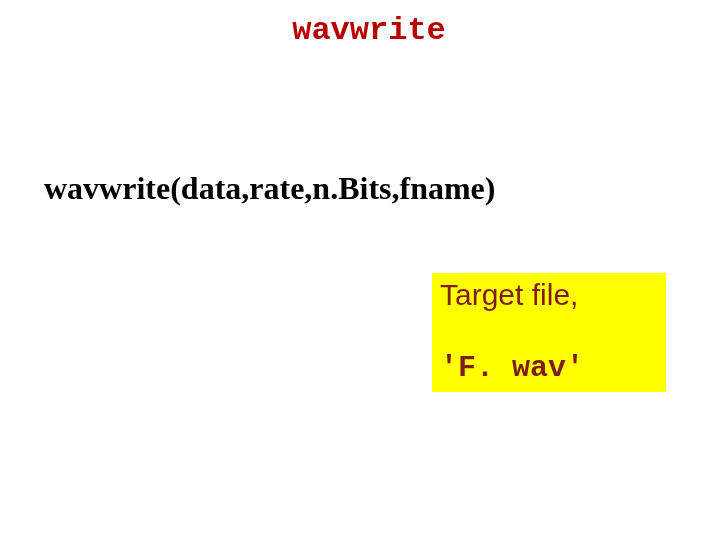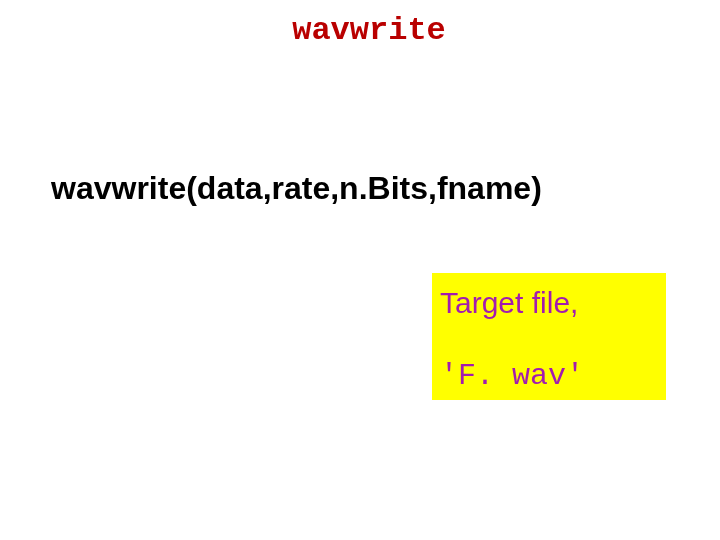--- a/index.html
+++ b/index.html
@@ -22,42 +22,42 @@
     width: 100%;
     text-align: center;
     font-family: "Courier New", Courier, monospace;
     font-weight: bold;
     font-size: 32px;
     color: #b90000;
   }
   .signature {
     position: absolute;
     top: 170px;
-    left: 51px;
-    font-family: Liberation Sans, sans-serif;
+    left: 44px;
+    font-family: Liberation Serif, serif;
     font-weight: bold;
     font-size: 32px;
     color: #000000;
     white-space: pre;
   }
   .callout {
     position: absolute;
     top: 273px;
     left: 432px;
     width: 218px;
     background: #ffff00;
-    padding: 12px 8px 6px 8px;
+    padding: 4px 8px 6px 8px;
     font-family: "Comic Sans MS", "Comic Sans", cursive, sans-serif;
     font-size: 30px;
     line-height: 1.18;
-    color: #a21caf;
+    color: #7f1d1d;
   }
   .callout .code {
     font-family: "Courier New", Courier, monospace;
-    font-weight: normal;
+    font-weight: bold;
   }
 </style>
 </head>
 <body>
 
 <div class="slide">
 
   <div class="title">wavwrite</div>
 
   <div class="signature">wavwrite(data,rate,n.Bits,fname)</div>

